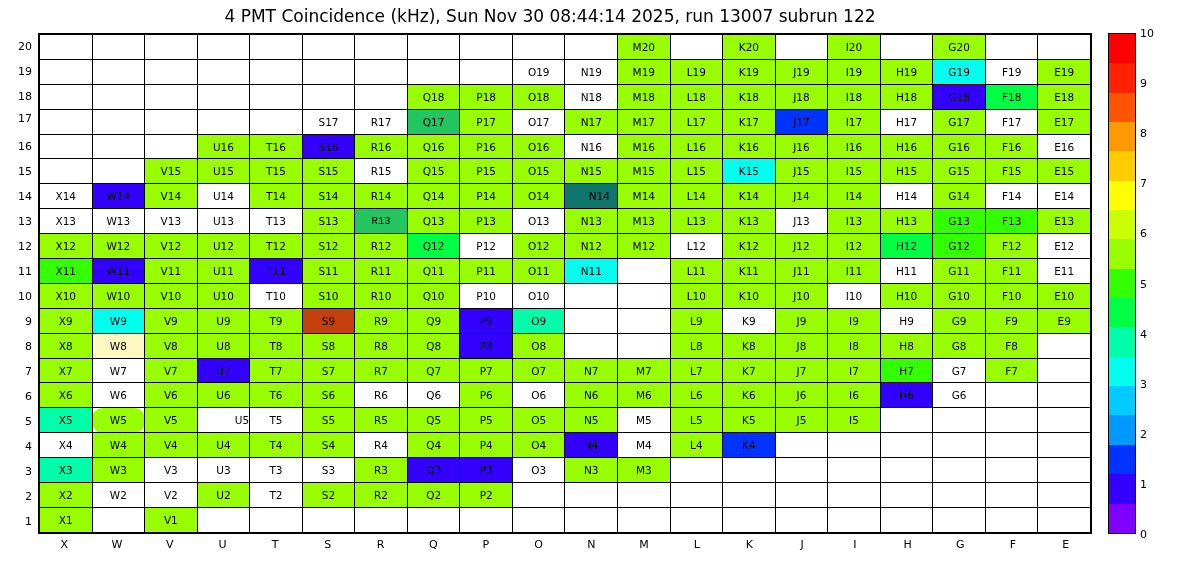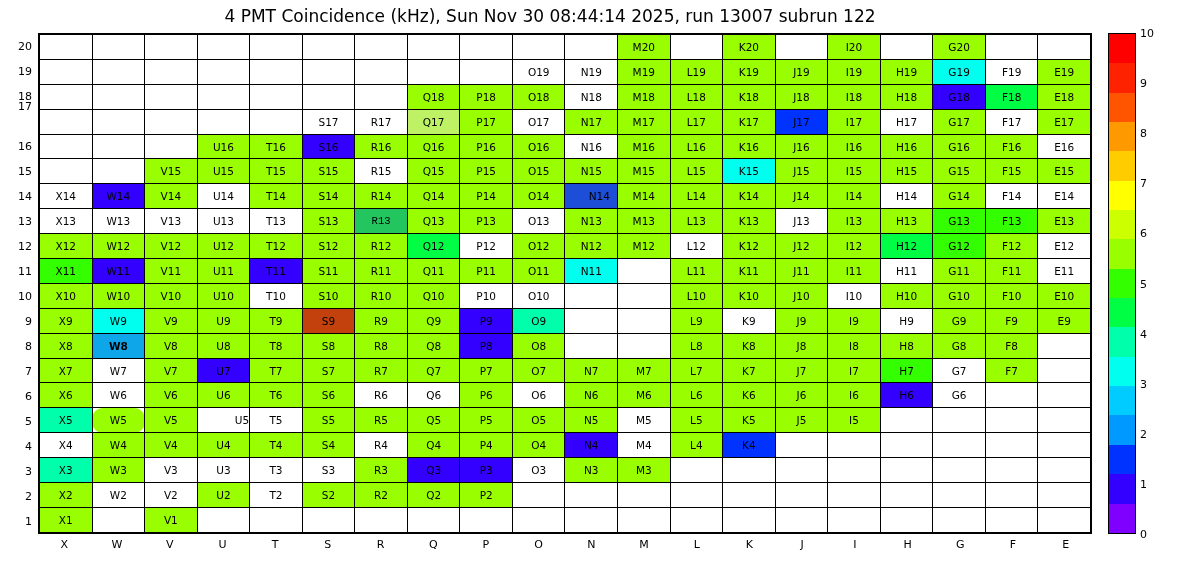--- a/index.html
+++ b/index.html
@@ -86,21 +86,21 @@
 </style>
 </head>
 <body>
 
 <div id="title">4 PMT Coincidence (kHz), Sun Nov 30 08:44:14 2025, run 13007 subrun 122</div>
 
 <div class="ylabels">
     <div style="top: 12.525px;">20</div>
     <div style="top: 37.575px;">19</div>
     <div style="top: 62.625px;">18</div>
-    <div style="top: 73px;">17</div>
+    <div style="top: 85px;">17</div>
     <div style="top: 112.725px;">16</div>
     <div style="top: 137.775px;">15</div>
     <div style="top: 162.825px;">14</div>
     <div style="top: 187.875px;">13</div>
     <div style="top: 212.925px;">12</div>
     <div style="top: 237.975px;">11</div>
     <div style="top: 263.025px;">10</div>
     <div style="top: 288.075px;">9</div>
     <div style="top: 313.125px;">8</div>
     <div style="top: 338.175px;">7</div>
@@ -181,21 +181,21 @@
           <td style="background: rgb(153, 255, 0);">E18</td>
         </tr>
         <tr>
           <td style="background: rgb(255, 255, 255);"></td>
           <td style="background: rgb(255, 255, 255);"></td>
           <td style="background: rgb(255, 255, 255);"></td>
           <td style="background: rgb(255, 255, 255);"></td>
           <td style="background: rgb(255, 255, 255);"></td>
           <td style="background: rgb(255, 255, 255);">S17</td>
           <td style="background: rgb(255, 255, 255);">R17</td>
-          <td style="background: #bef264;">Q17</td>
+          <td style="background: #22c55e;">Q17</td>
           <td style="background: rgb(153, 255, 0);">P17</td>
           <td style="background: rgb(255, 255, 255);">O17</td>
           <td style="background: rgb(153, 255, 0);">N17</td>
           <td style="background: rgb(153, 255, 0);">M17</td>
           <td style="background: rgb(153, 255, 0);">L17</td>
           <td style="background: rgb(153, 255, 0);">K17</td>
           <td style="background: rgb(0, 51, 255);">J17</td>
           <td style="background: rgb(153, 255, 0);">I17</td>
           <td style="background: rgb(255, 255, 255);">H17</td>
           <td style="background: rgb(153, 255, 0);">G17</td>
@@ -250,21 +250,21 @@
           <td style="background: rgb(255, 255, 255);">X14</td>
           <td style="background: rgb(51, 0, 255);">W14</td>
           <td style="background: rgb(153, 255, 0);">V14</td>
           <td style="background: rgb(255, 255, 255);">U14</td>
           <td style="background: rgb(153, 255, 0);">T14</td>
           <td style="background: rgb(153, 255, 0);">S14</td>
           <td style="background: rgb(153, 255, 0);">R14</td>
           <td style="background: rgb(153, 255, 0);">Q14</td>
           <td style="background: rgb(153, 255, 0);">P14</td>
           <td style="background: rgb(153, 255, 0);">O14</td>
-          <td style="background: #1d4ed8; padding-left: 16px;">N14</td>
+          <td style="background: #0f766e; padding-left: 16px;">N14</td>
           <td style="background: rgb(153, 255, 0);">M14</td>
           <td style="background: rgb(153, 255, 0);">L14</td>
           <td style="background: rgb(153, 255, 0);">K14</td>
           <td style="background: rgb(153, 255, 0);">J14</td>
           <td style="background: rgb(153, 255, 0);">I14</td>
           <td style="background: rgb(255, 255, 255);">H14</td>
           <td style="background: rgb(153, 255, 0);">G14</td>
           <td style="background: rgb(255, 255, 255);">F14</td>
           <td style="background: rgb(255, 255, 255);">E14</td>
         </tr>
@@ -373,21 +373,21 @@
           <td style="background: rgb(255, 255, 255);">K9</td>
           <td style="background: rgb(153, 255, 0);">J9</td>
           <td style="background: rgb(153, 255, 0);">I9</td>
           <td style="background: rgb(255, 255, 255);">H9</td>
           <td style="background: rgb(153, 255, 0);">G9</td>
           <td style="background: rgb(153, 255, 0);">F9</td>
           <td style="background: rgb(153, 255, 0);">E9</td>
         </tr>
         <tr>
           <td style="background: rgb(153, 255, 0);">X8</td>
-          <td style="background: #0ea5e9; font-weight: bold;">W8</td>
+          <td style="background: #fef9c3;">W8</td>
           <td style="background: rgb(153, 255, 0);">V8</td>
           <td style="background: rgb(153, 255, 0);">U8</td>
           <td style="background: rgb(153, 255, 0);">T8</td>
           <td style="background: rgb(153, 255, 0);">S8</td>
           <td style="background: rgb(153, 255, 0);">R8</td>
           <td style="background: rgb(153, 255, 0);">Q8</td>
           <td style="background: rgb(51, 0, 255);">P8</td>
           <td style="background: rgb(153, 255, 0);">O8</td>
           <td style="background: rgb(255, 255, 255);"></td>
           <td style="background: rgb(255, 255, 255);"></td>

